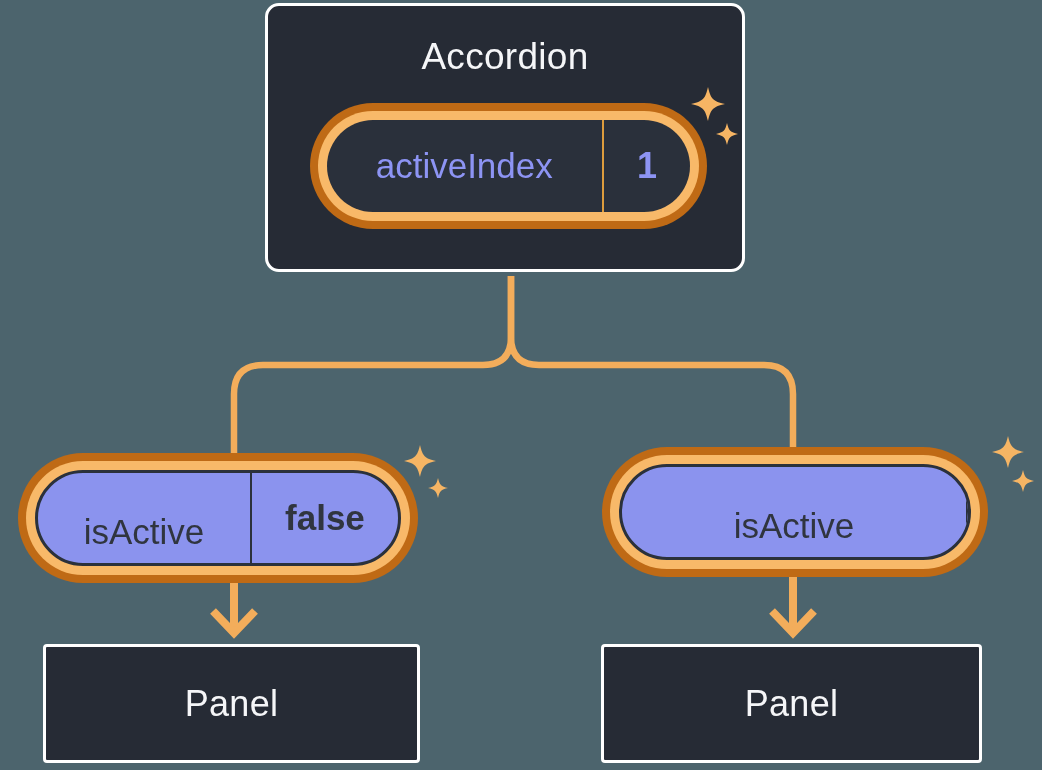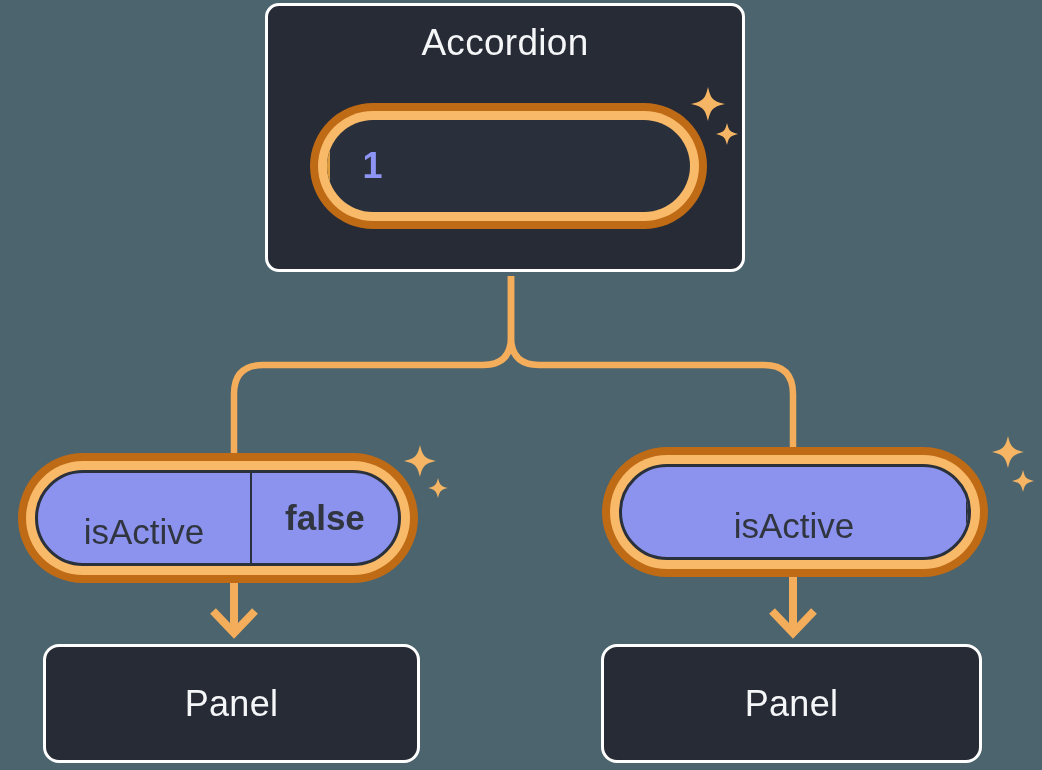--- a/index.html
+++ b/index.html
@@ -23,22 +23,22 @@
     border: 3.5px solid var(--card-border);
     border-radius: 14px;
     display:flex; align-items:center; justify-content:center;
   }
   .card-title {
     color: var(--card-text);
     font-size: 37px; font-weight: 500; letter-spacing: 0.3px;
   }
   .accordion-card { left:265px; top:3px; width:480px; height:269px;
     justify-content:center; align-items:flex-start; }
-  .accordion-card .card-title { margin-top:16px; }
-  .panel-card { border-radius:16px;justify-content:center; }
+  .accordion-card .card-title { margin-top:30px; }
+  .panel-card { border-radius:4px;justify-content:center; }
   .panel-card .card-title { font-size:36px; }
   .panel-left  { left:43px;  top:644px; width:377px; height:119px; }
   .panel-right { left:601px; top:644px; width:381px; height:119px; }
 
   
   .pill { position:absolute; box-sizing:border-box; border-radius:999px;
     background: var(--ring-outer); padding:8px; }
   .ring { box-sizing:border-box; width:100%; height:100%; border-radius:999px;
     background: var(--ring-inner); padding:9px; }
   .pill-body { box-sizing:border-box; width:100%; height:100%; border-radius:999px;
@@ -78,20 +78,23 @@
     <path class="arrow" d="M 772 611 L 793 633 L 814 611"></path>
   </svg>
 
   <div class="card accordion-card">
     <div class="card-title">Accordion</div>
   </div>
 
   <div class="pill state-pill">
     <div class="ring">
       <div class="pill-body dark-body">
+        <div class="seg seg-name">
+          <span>activeIndex</span>
+        </div>
         <div class="divider gold-divider"></div>
         <div class="seg seg-value">
           <span>1</span>
         </div>
       </div>
     </div>
   </div>
 
   <div class="pill prop-pill prop-pill-left">
     <div class="ring">

